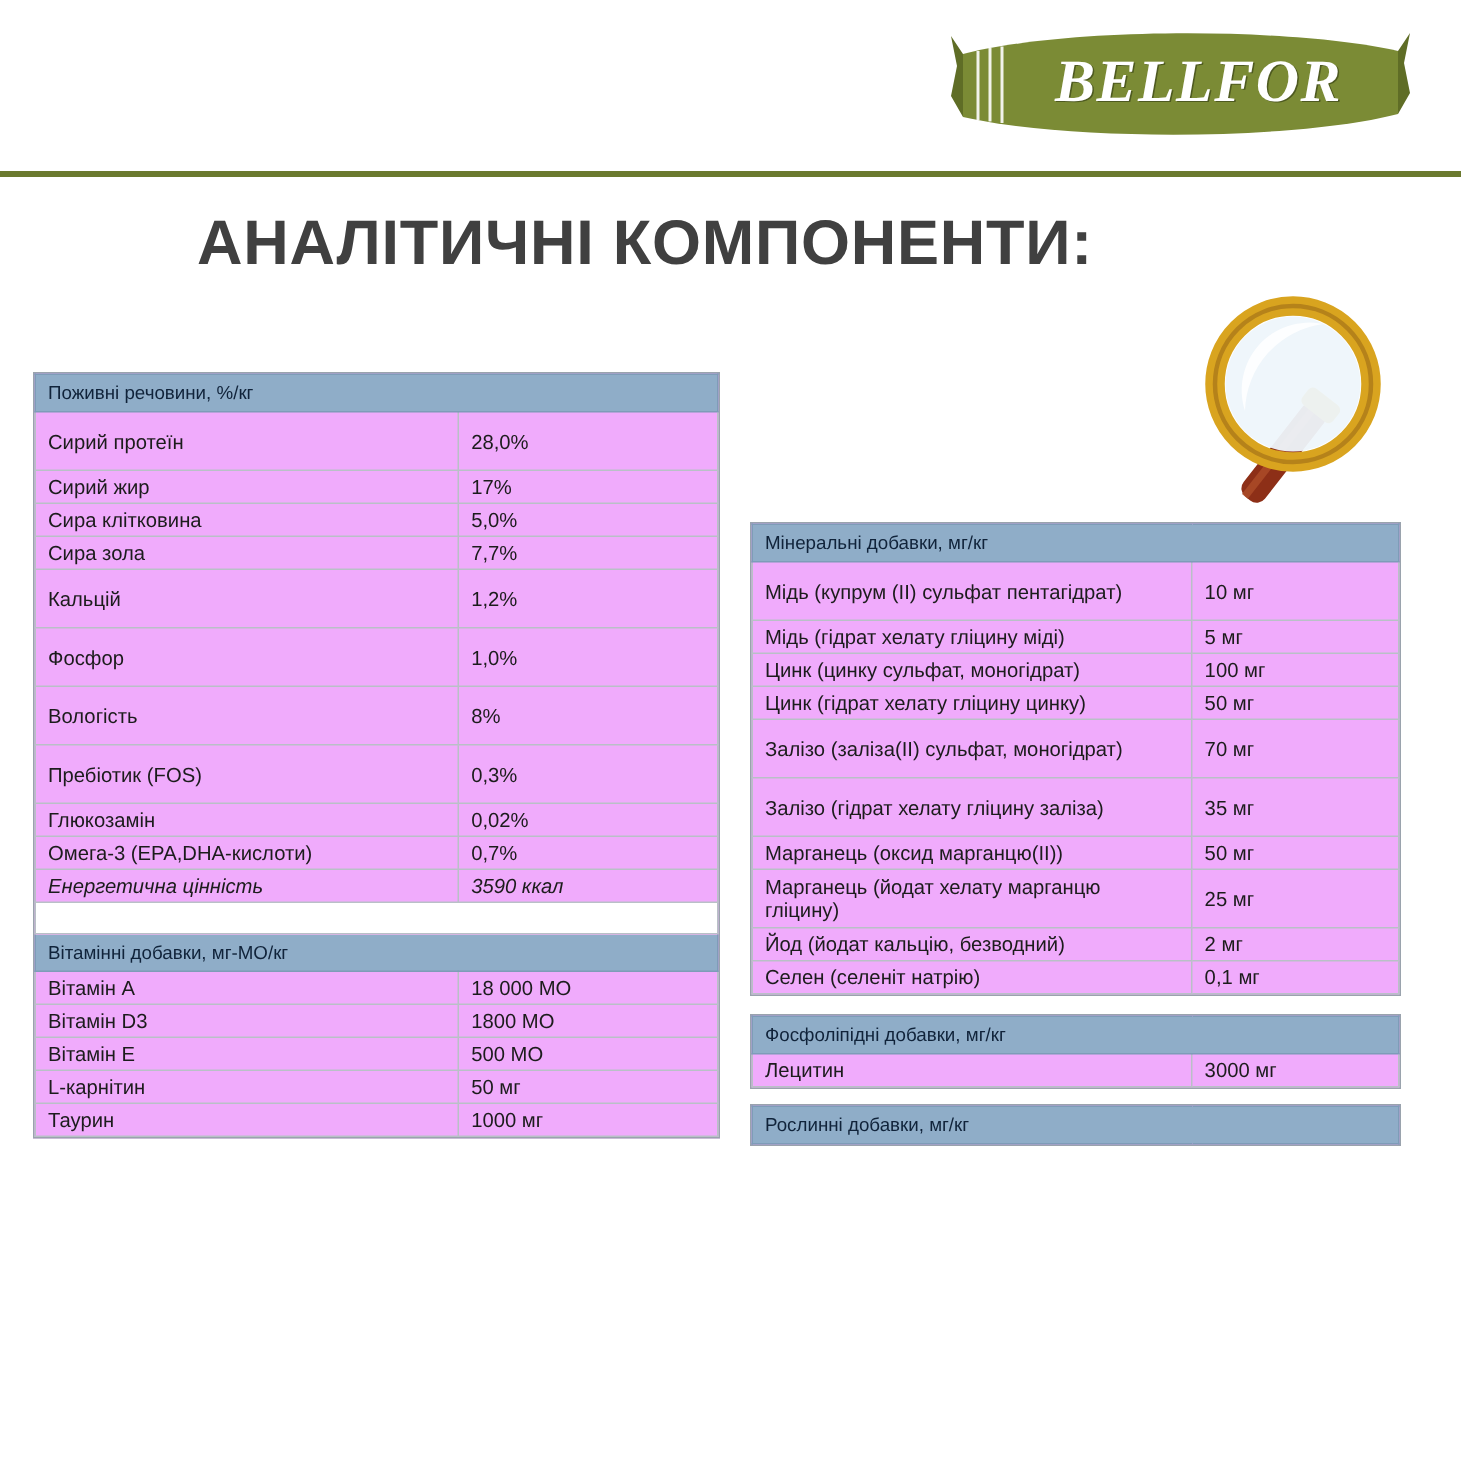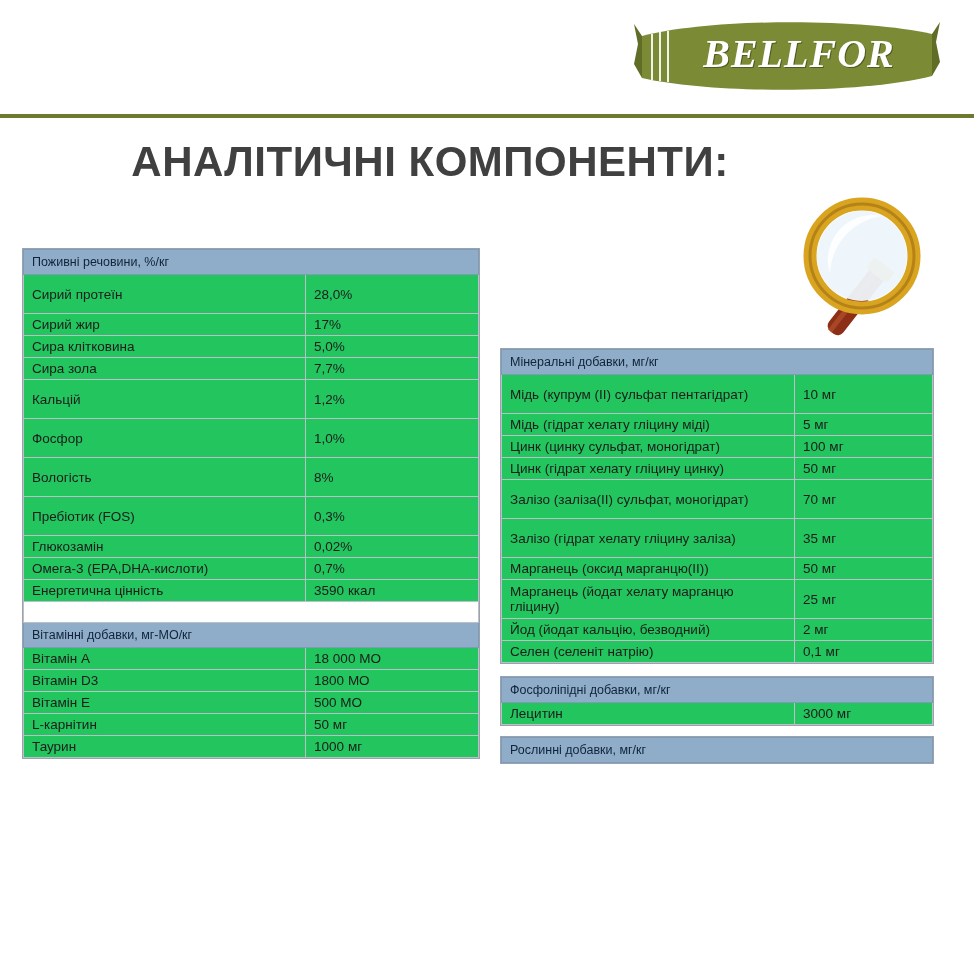--- a/index.html
+++ b/index.html
@@ -72,21 +72,21 @@
     top: 196px;
     left: 790px;
     width: 180px;
     height: 160px;
   }
 
   
   .table-block {
     position: absolute;
     border: 1px solid #9aa3ad;
-    background: #22c55e;
+    background: #f0abfc;
     box-sizing: border-box;
   }
   table.nut {
     border-collapse: collapse;
     width: 100%;
     table-layout: fixed;
   }
   table.nut td {
     border: 1px solid #b9c0c7;
     font-size: 13.5px;
@@ -104,21 +104,21 @@
     border: 1px solid #7e9cb8;
   }
   table.nut tr.spacer td {
     height: 14px;
     background: #ffffff;
     border-left: 1px solid #b9c0c7;
     border-right: 1px solid #b9c0c7;
     border-top: 1px solid #b9c0c7;
     border-bottom: 1px solid #b9c0c7;
   }
-  .italic { }
+  .italic { font-style: italic; }
   .tall td { height: 32px; }
 
   
   #left-table {
     top: 248px;
     left: 22px;
     width: 458px;
   }
   #left-table table.nut col.c1 { width: 62%; }
   #left-table table.nut col.c2 { width: 38%; }

